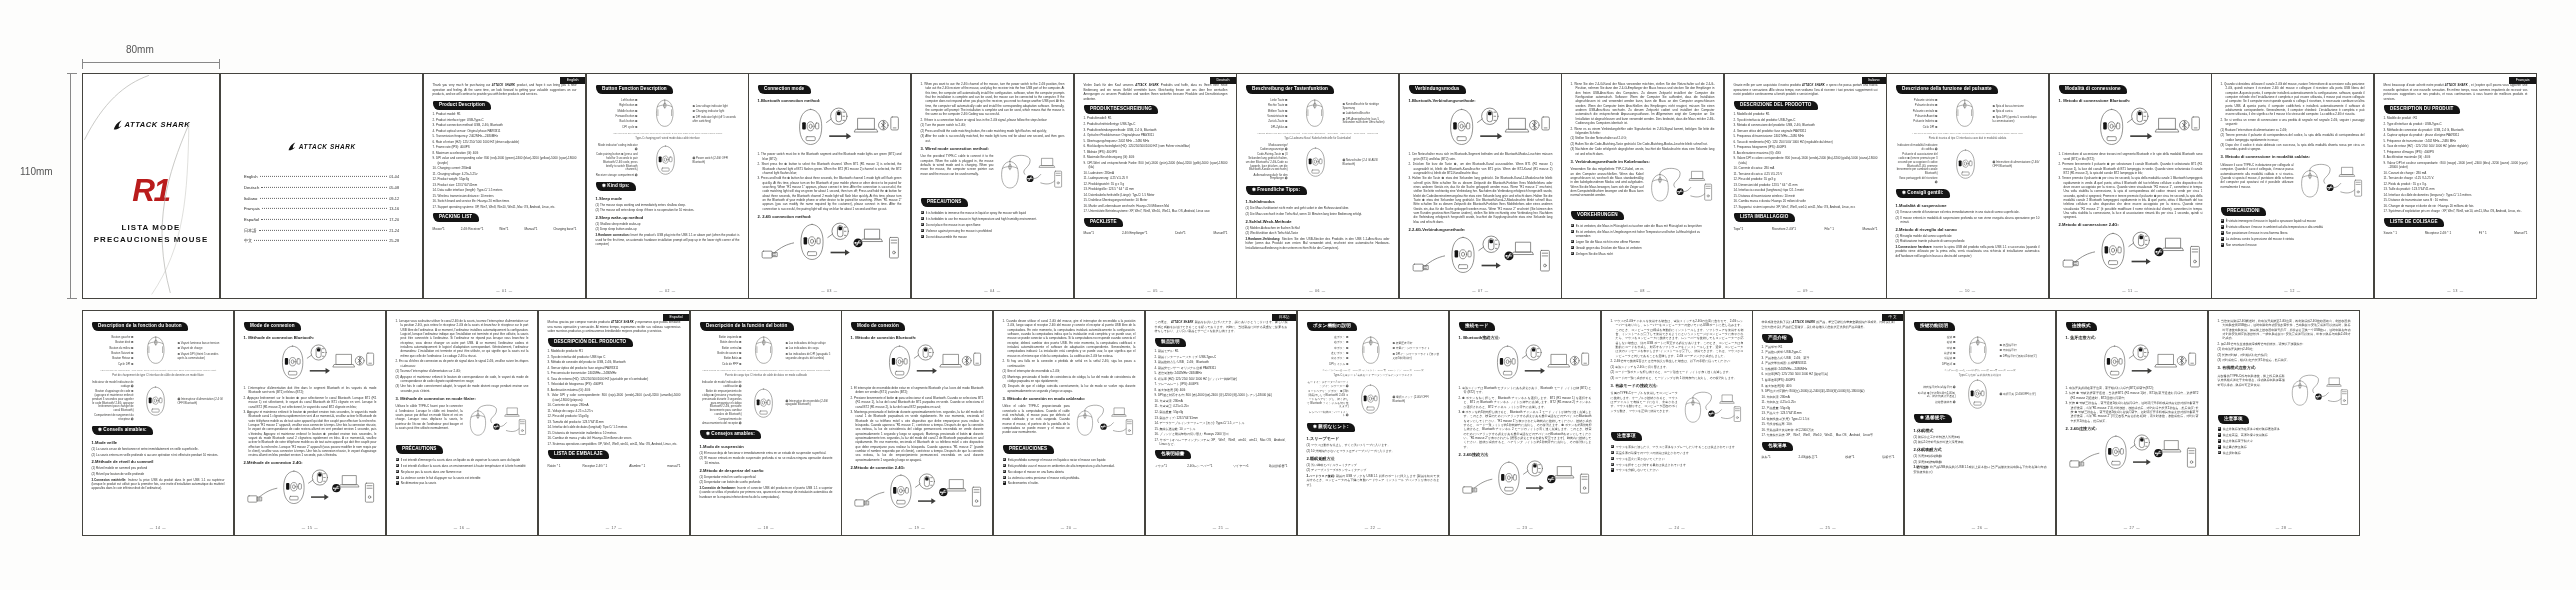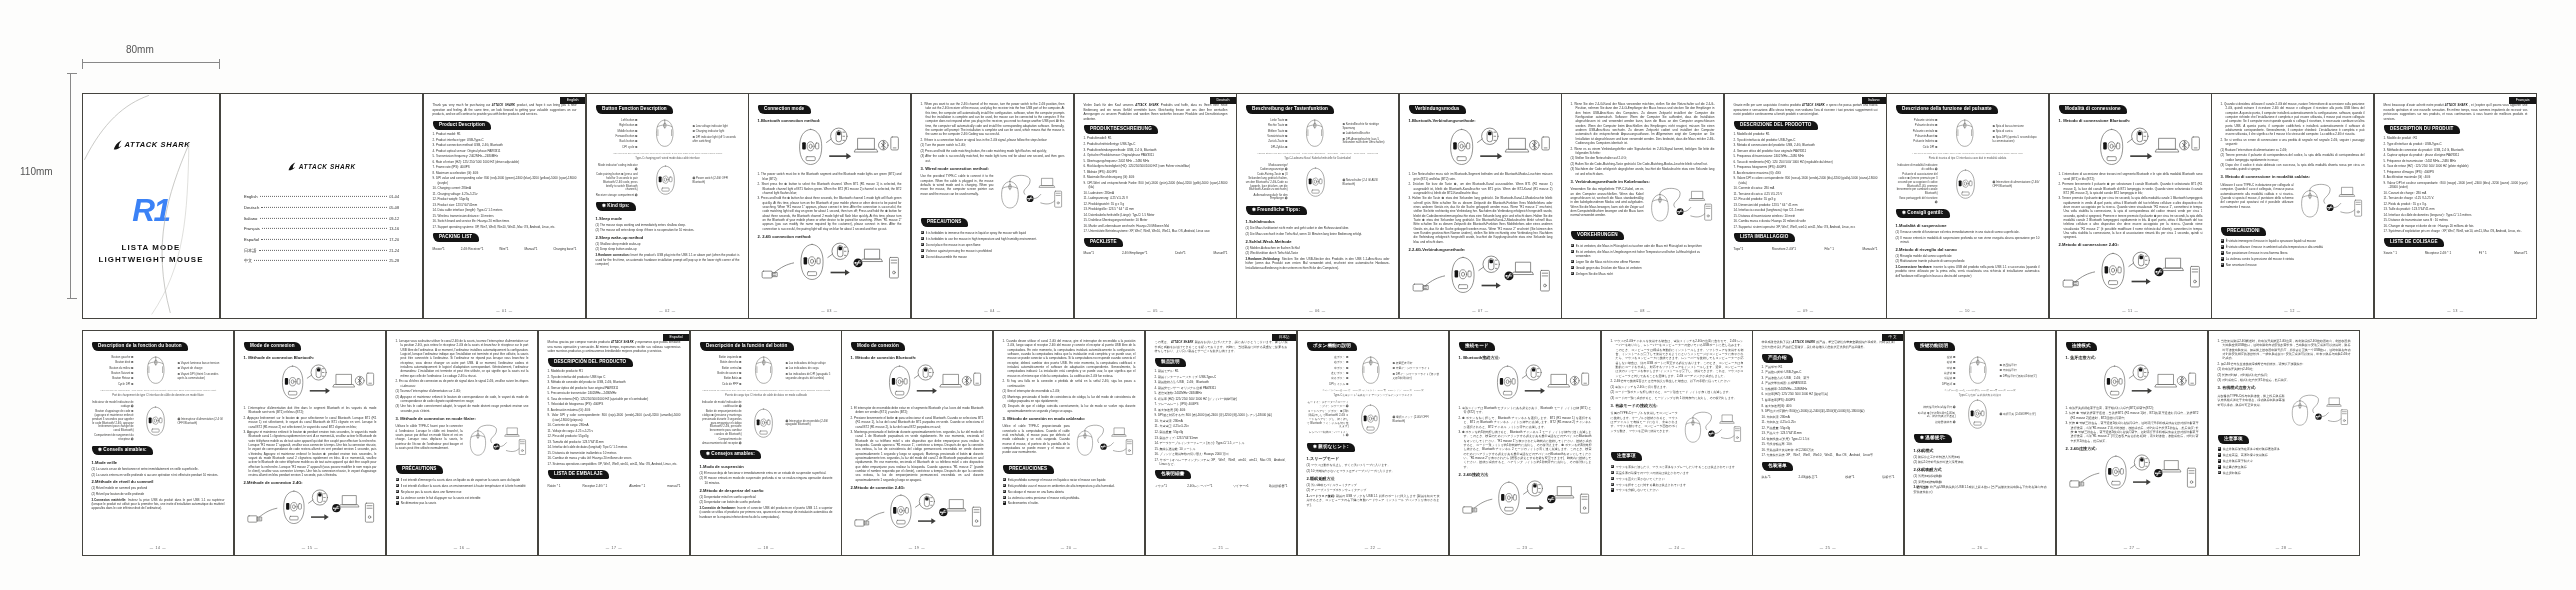--- a/index.html
+++ b/index.html
@@ -8,21 +8,21 @@
   
   .dim-label{position:absolute;font-size:10px;color:#555;}
   .dim-line-h{position:absolute;border-top:0.7px solid #888;height:0;}
   .dim-line-h:before,.dim-line-h:after{content:"";position:absolute;top:-3.6px;width:0.7px;height:10px;background:#888;}
   .dim-line-h:before{left:0;} .dim-line-h:after{right:0;}
   .dim-line-v{position:absolute;border-left:0.7px solid #888;width:0;}
   .dim-line-v:before,.dim-line-v:after{content:"";position:absolute;left:-3.6px;height:0.7px;width:10px;background:#888;}
   .dim-line-v:before{top:0;} .dim-line-v:after{bottom:0;}
   
   .panel{position:absolute;top:73px;height:226px;background:#fff;border:0.7px solid #45443f;box-sizing:border-box;
-         padding:7.9px 8.6px 11.5px;font-size:3px;line-height:1.45;overflow:hidden;margin-top:20px;}
+         padding:7.9px 8.6px 11.5px;font-size:3px;line-height:1.45;overflow:hidden;}
   .panel.bottom{top:310px;}
   .pageno{position:absolute;bottom:4.3px;left:0;right:0;text-align:center;font-size:3.4px;color:#4a4a4a;letter-spacing:0.7px;}
   .lang-tab{position:absolute;top:2.9px;right:0;background:#161616;color:#fff;font-size:3.6px;padding:0.7px 6.4px 1.4px;}
   .pill{display:inline-block;background:#141414;color:#fff;font-weight:bold;font-size:4.6px;
         padding:1px 6.4px 1.4px;border-radius:1.4px 6.4px 1.4px 6.4px;margin:2.9px 0 2.1px;letter-spacing:0.1px;}
   .subh{font-weight:bold;font-size:4.1px;margin:2.5px 0 1.1px;color:#1d1d1b;}
   .para{margin:1.4px 0;text-align:justify;}
   .para b{color:#1d1d1b;}
   .oli{margin:0 0 1.2px 0;padding-left:5px;text-indent:-5px;text-align:justify;}
   .warnline{display:flex;gap:1.8px;margin:1.6px 0;align-items:flex-start;}
@@ -41,21 +41,21 @@
   .wiredrow .para{flex:1 1 52%;} .wiredrow .wsvg{flex:1 1 48%;}
   svg .ln{stroke:#6a6a68;stroke-width:1.1;fill:none;stroke-linecap:round;stroke-linejoin:round;}
   svg .fill{fill:#141414;stroke:none;}
   svg .wht{stroke:#fff;stroke-width:1.2;fill:none;stroke-linecap:round;}
   
   .cover{padding:0;}
   .cover-inner{position:relative;width:100%;height:100%;overflow:hidden;}
   .brandrow{display:flex;align-items:center;justify-content:center;gap:2.1px;}
   .brand-name{font-weight:bold;font-style:italic;font-size:7.5px;letter-spacing:0.6px;color:#111;}
   .cover .brandrow{margin-top:46px;}
-  .r1{font-size:31.5px;font-weight:bold;font-style:italic;text-align:center;margin-top:37px;color:#3b82f6;
+  .r1{font-size:31.5px;font-weight:bold;font-style:italic;text-align:center;margin-top:37px;color:#b91c1c;
       letter-spacing:-1.4px;}
   .cover-title{font-size:7.9px;font-weight:bold;text-align:center;letter-spacing:1.1px;margin-top:8.6px;line-height:1.55;color:#111;}
   
   .index .brandrow{margin-top:60px;}
   .index .brand-name{font-size:6.4px;}
   .idx-list{margin:23px 14.3px 0;}
   .idx-row{display:flex;align-items:baseline;font-size:4.2px;color:#1f1f1d;margin:4.6px 0;}
   .idx-dots{flex:1;border-bottom:0.9px dotted #666;margin:0 2.1px;transform:translateY(-1.1px);}
   .idx-pages{font-size:3.9px;color:#333;}
 </style>
@@ -78,21 +78,21 @@
       </svg>
       <div class="brandrow">
         <svg width="10.7" height="10.7" viewBox="0 0 18 18">
           <path class="fill" d="M3,16 C6,7 11,3 16,1 C12,6 11,9 11.5,12 L16,9.5 C13,14 8,16 3,16 Z"></path>
         </svg>
         <span class="brand-name">ATTACK SHARK</span>
       </div>
       <div class="r1">R1</div>
       <div class="cover-title">
         <div>LISTA MODE</div>
-        <div>LIGHTWEIGHT MOUSE</div>
+        <div>PRECAUCIONES MOUSE</div>
       </div>
     </div>
   </div>
 
   <div class="panel index" style="left:220px;width:203px;">
     <div class="brandrow">
       <svg width="9.3" height="9.3" viewBox="0 0 18 18">
         <path class="fill" d="M3,16 C6,7 11,3 16,1 C12,6 11,9 11.5,12 L16,9.5 C13,14 8,16 3,16 Z"></path>
       </svg>
       <span class="brand-name">ATTACK SHARK</span>

